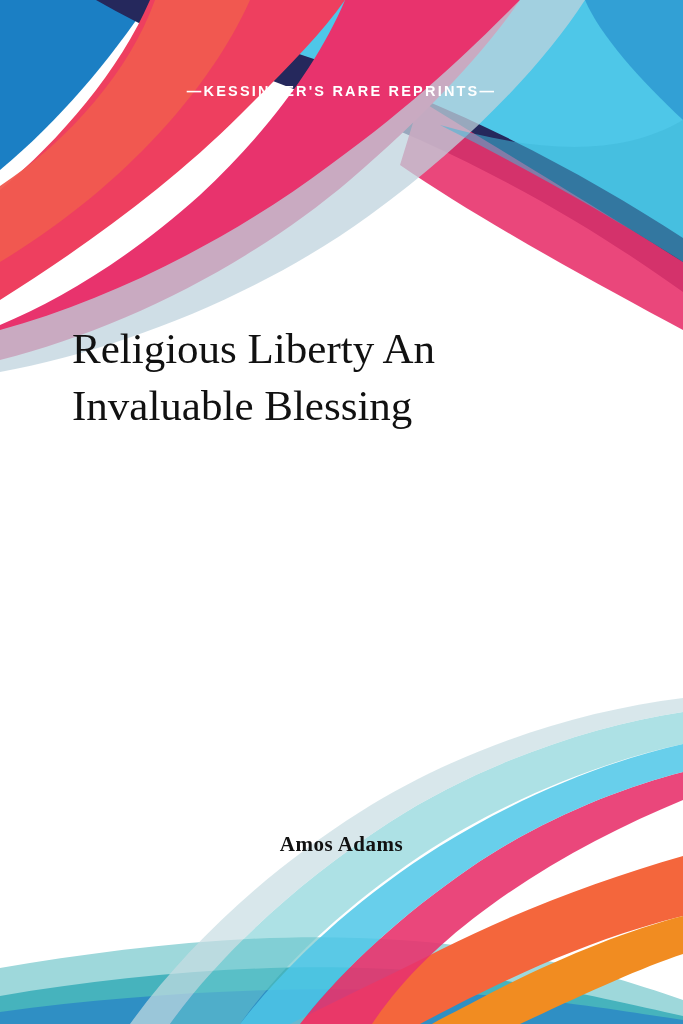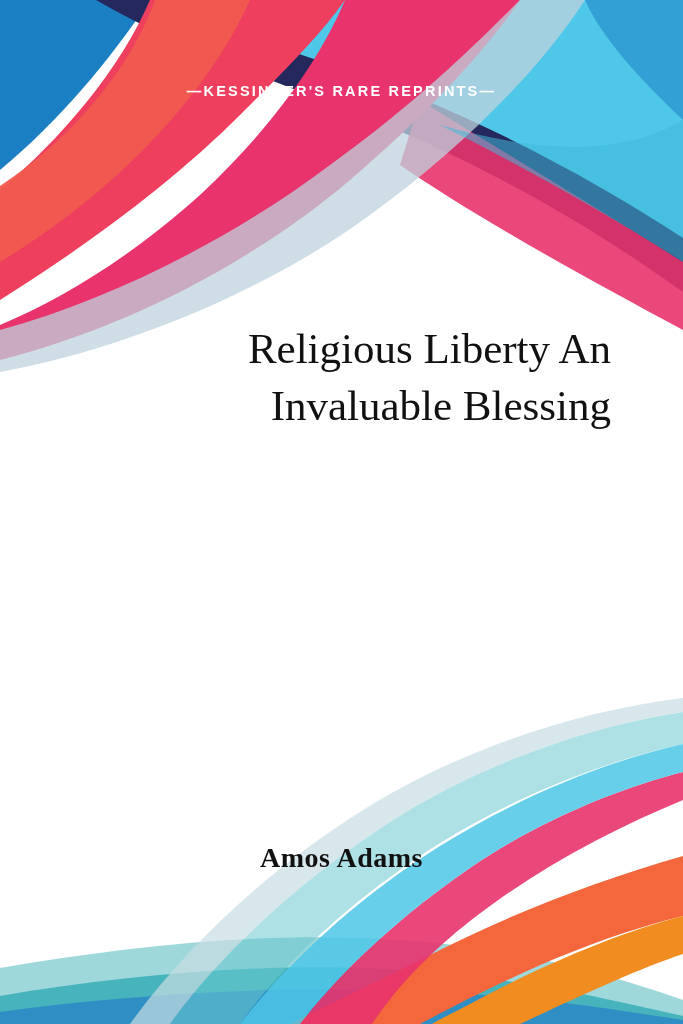--- a/index.html
+++ b/index.html
@@ -47,21 +47,21 @@
     left: 0;
     top: 0;
     width: 683px;
     height: 1024px;
   }
   .title {
     position: absolute;
     top: 320px;
     left: 72px;
     width: 539px;
-    text-align: right;
+    text-align: left;
     font-family: "Liberation Serif", serif;
     font-size: 43px;
     line-height: 1.33;
     color: #111111;
     font-weight: 400;
   }
   .subtitle {
     position: absolute;
     top: 522px;
     left: 70px;
@@ -73,25 +73,24 @@
     color: #1a1a1a;
     font-weight: 400;
   }
   .author {
     position: absolute;
     top: 832px;
     left: 70px;
     width: 543px;
     text-align: center;
     font-family: "Liberation Serif", serif;
-    font-size: 28px;
+    font-size: 21px;
     color: #111111;
     font-weight: 700;
     letter-spacing: 0.5px;
-    margin-top: 10px;
   }
 </style>
 </head>
 <body>
 
 <div class="cover">
 
   <svg class="art-layer" viewBox="0 0 683 1024" preserveAspectRatio="none" xmlns="http://www.w3.org/2000/svg">
 
     <rect x="0" y="0" width="683" height="1024" fill="#ffffff"></rect>

